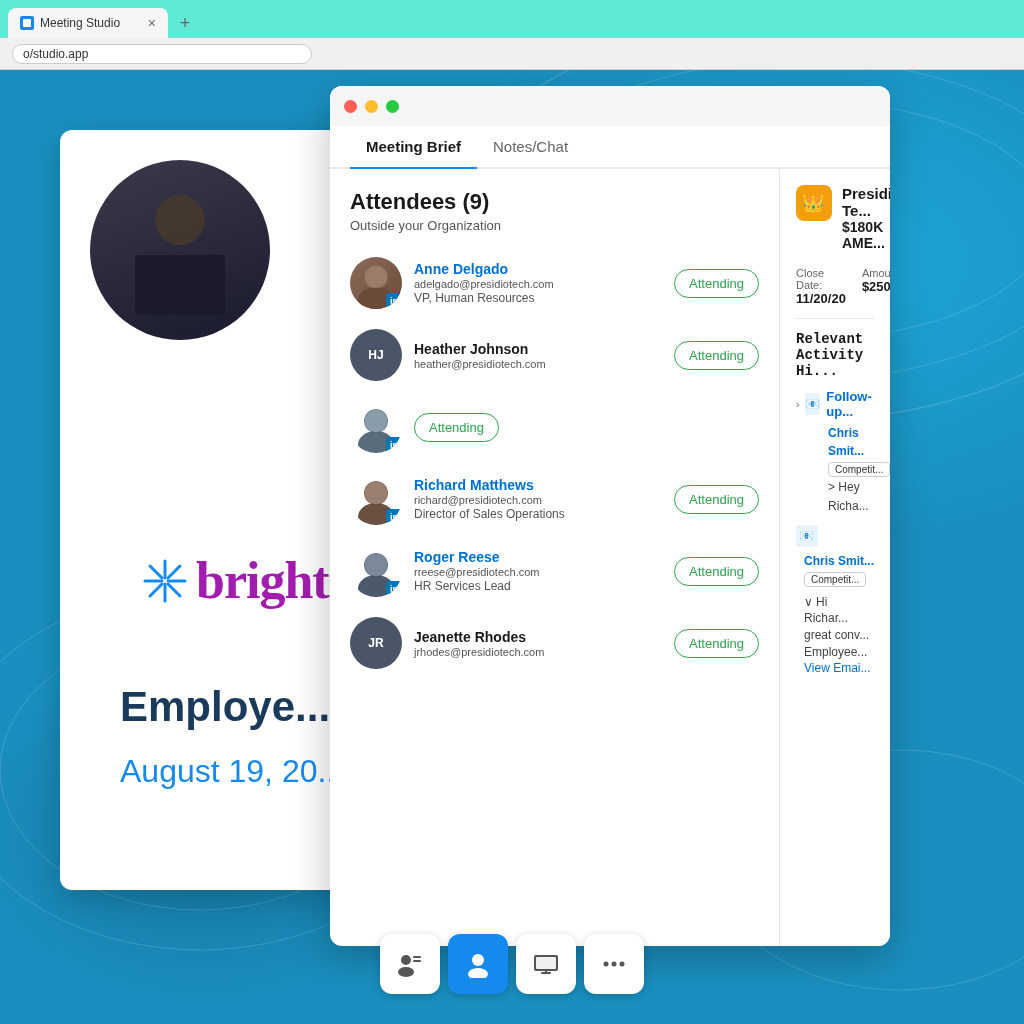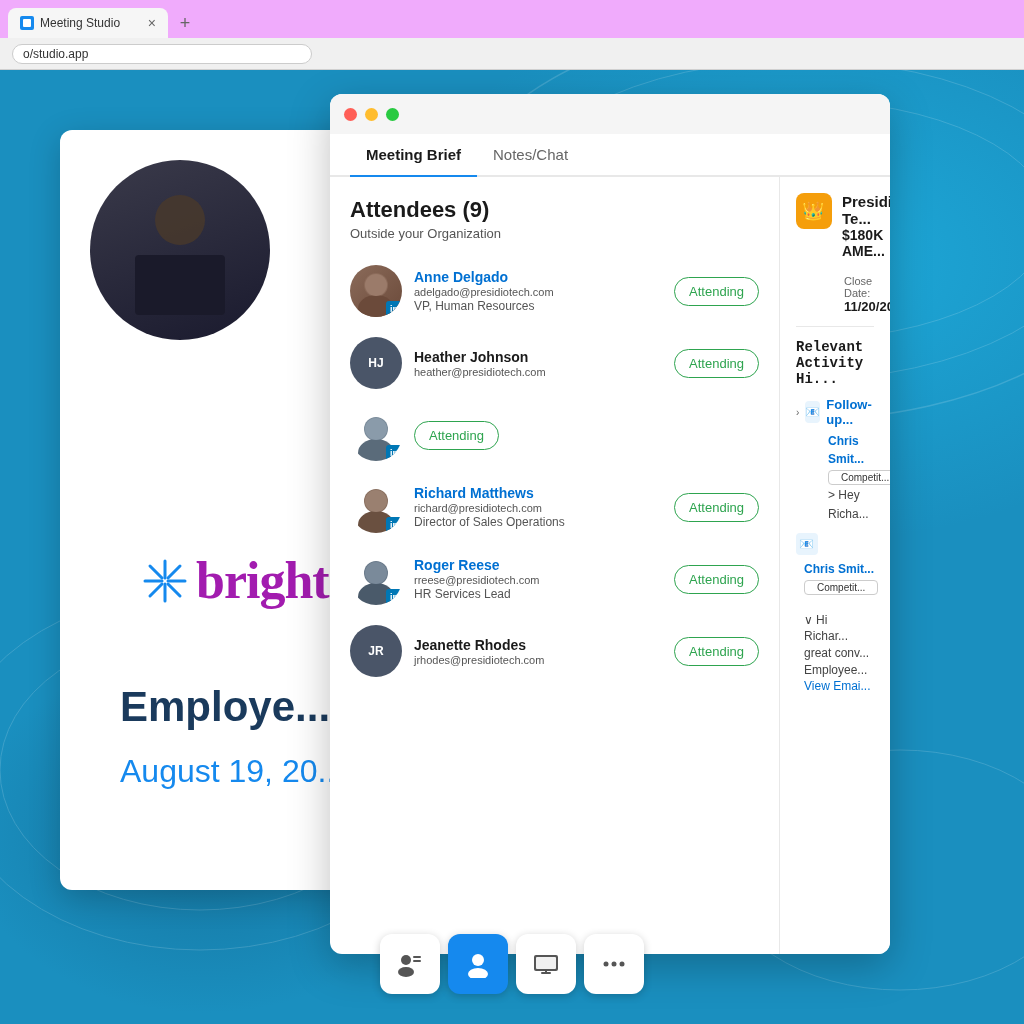--- a/index.html
+++ b/index.html
@@ -15,21 +15,21 @@
     .browser-chrome {
       background: #f0f0f0;
       border-bottom: 1px solid #d0d0d0;
       height: 70px;
     }
     .browser-tabs {
       display: flex;
       align-items: center;
       padding: 8px 8px 0;
       height: 38px;
-      background: #f0abfc;
+      background: #5eead4;
     }
     .browser-tab {
       display: flex;
       align-items: center;
       background: #f6f6f6;
       border-radius: 8px 8px 0 0;
       padding: 6px 12px;
       font-size: 12px;
       color: #333;
       gap: 6px;
@@ -161,21 +161,21 @@
       left: 60px;
       font-size: 32px;
       color: #1589ee;
       font-weight: 500;
     }
 
     
     .meeting-window {
       position: absolute;
       left: 330px;
-      top: 24px;
+      top: 16px;
       width: 560px;
       height: 860px;
       background: white;
       border-radius: 12px;
       overflow: hidden;
       box-shadow: 0 12px 40px rgba(0,0,0,0.25);
     }
 
     .window-titlebar {
       background: #f5f5f5;
@@ -352,21 +352,20 @@
     }
     .opp-amount {
       font-size: 14px;
       font-weight: 600;
       color: #1a1a1a;
     }
     .opp-details {
       display: flex;
       gap: 16px;
       margin-top: 8px;
-      margin-left: 48px;
     }
     .opp-detail-label {
       font-size: 11px;
       color: #666;
     }
     .opp-detail-value {
       font-size: 13px;
       font-weight: 600;
       color: #1a1a1a;
     }
@@ -407,28 +406,28 @@
     .activity-title {
       font-size: 13px;
       font-weight: 600;
       color: #0070d2;
     }
     .tag-badge {
       font-size: 10px;
       background: white;
       border: 1px solid #ccc;
       border-radius: 4px;
-      padding: 1px 12px;
+      padding: 1px 6px;
       color: #333;
       text-align: center;
     }
     .activity-preview {
       font-size: 12px;
       color: #444;
-      margin-top: 17px;
+      margin-top: 7px;
       line-height: 1.4;
     }
     .view-link {
       font-size: 12px;
       color: #0070d2;
       cursor: pointer;
     }
 
     
     .bottom-toolbar {

